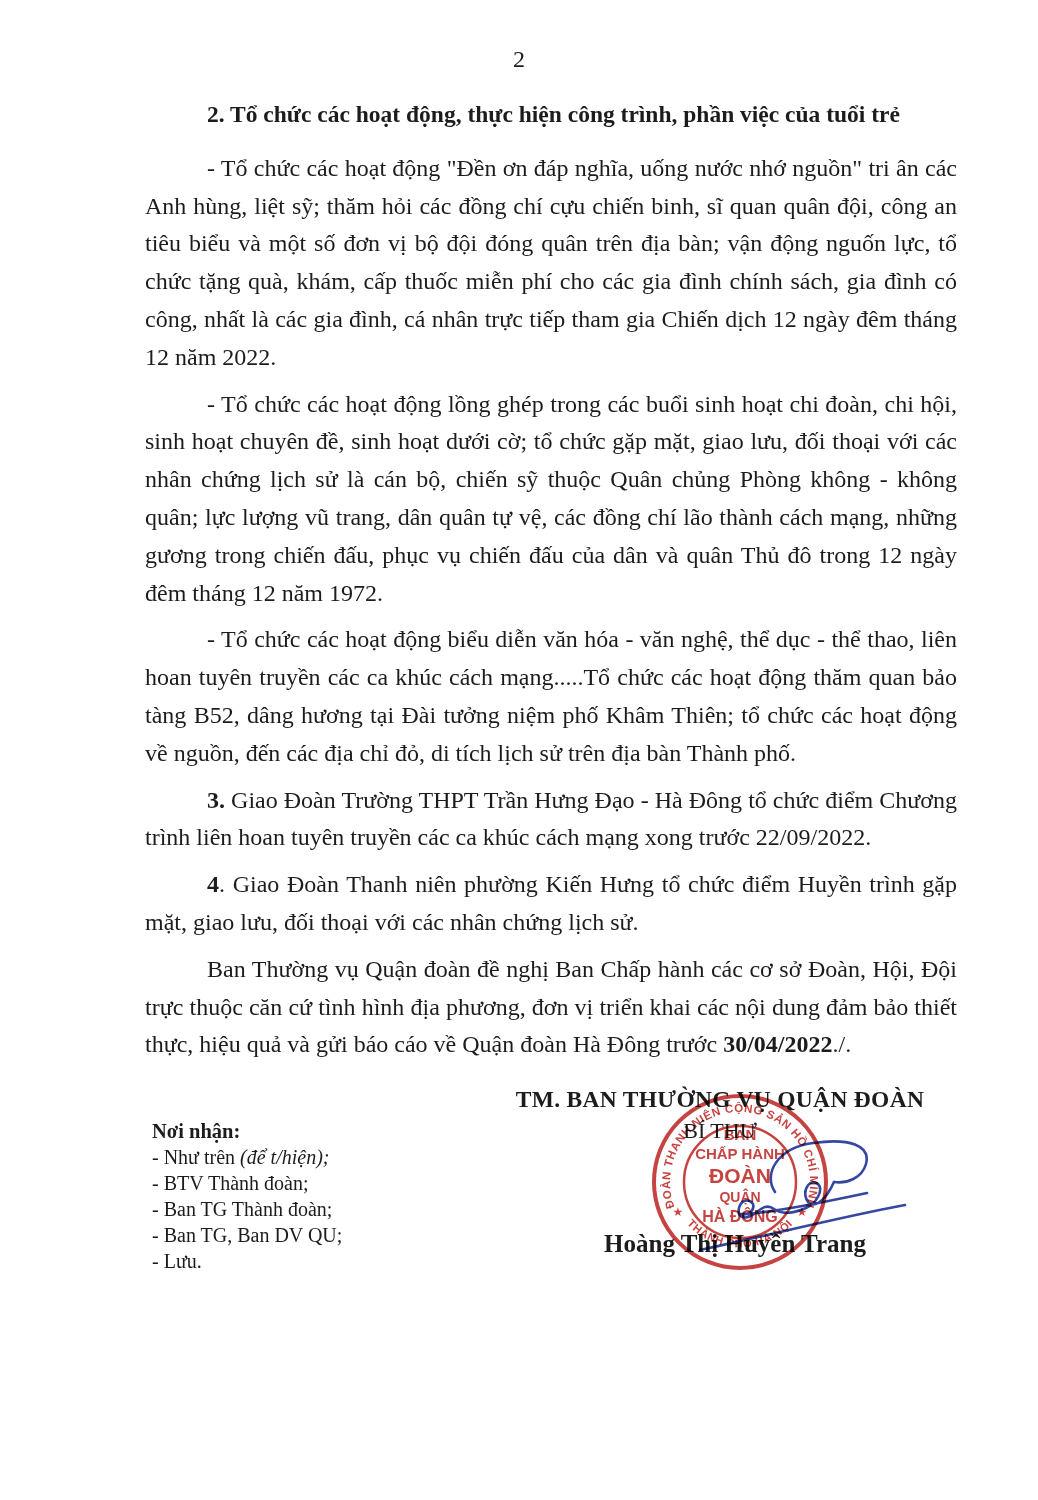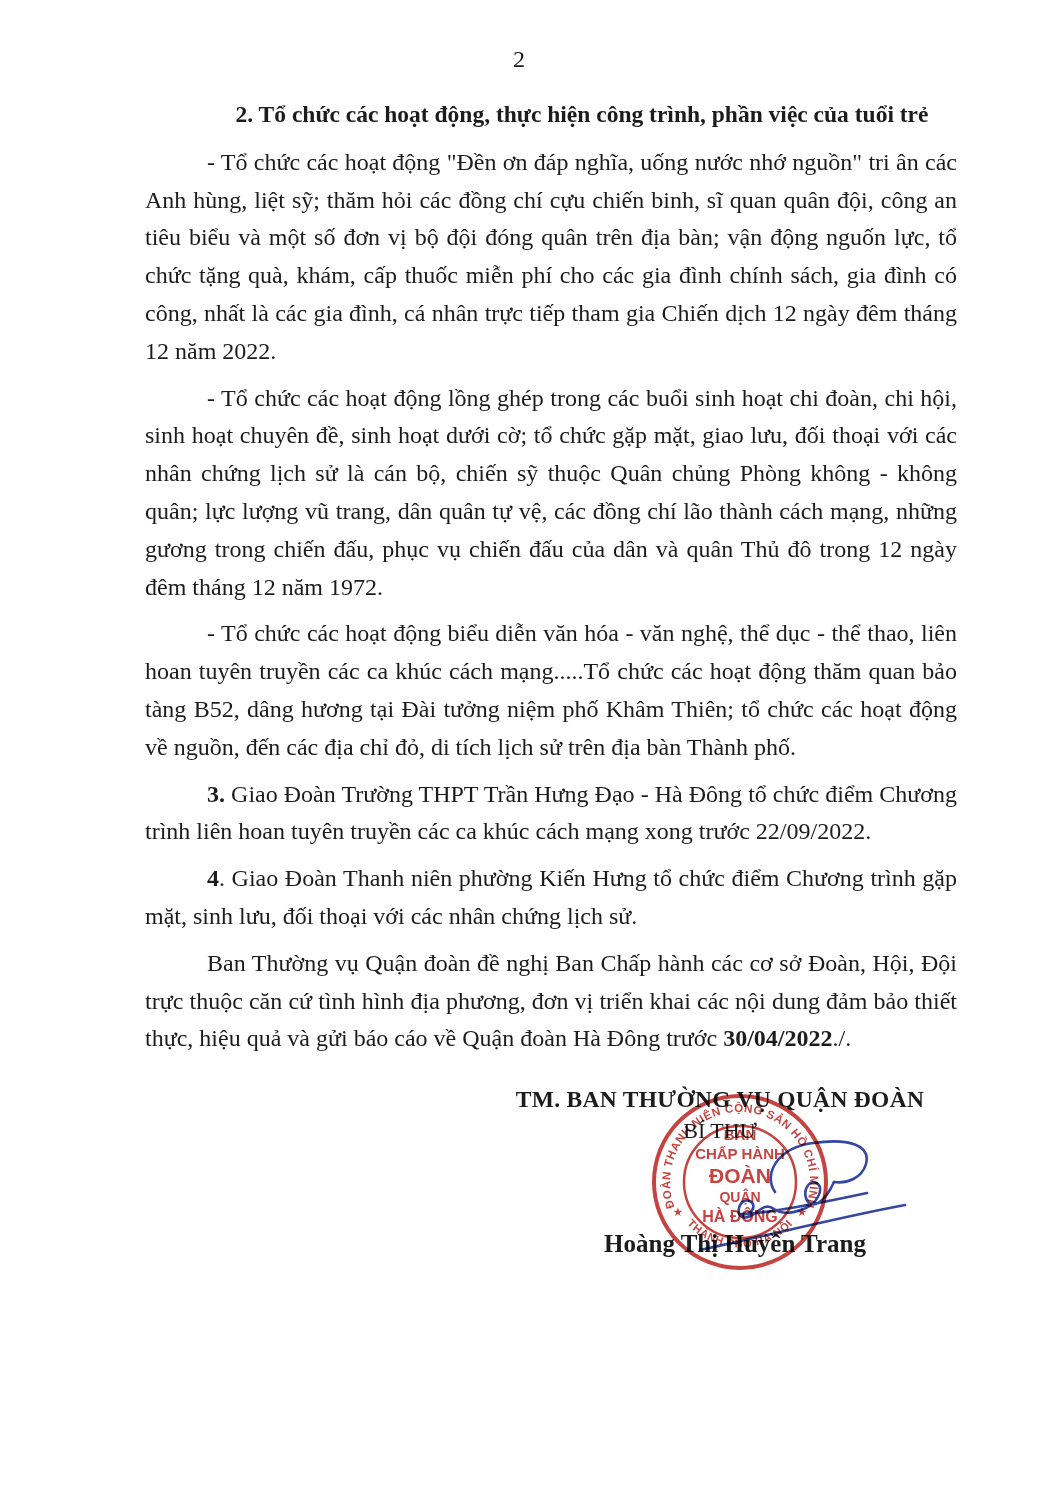--- a/index.html
+++ b/index.html
@@ -15,21 +15,21 @@
   .page-number {
     position:absolute; top:46px; left:0; right:0;
     text-align:center; font-size:24px;
   }
   .content {
     position:absolute; left:145px; top:96px; width:812px;
     font-size:24px; line-height:37.8px; text-align:justify;
   }
   .heading {
     font-weight:bold; font-size:23.5px; text-indent:62px;
-    margin:0 0 10px 0; text-align:center; white-space:nowrap;
+    margin:0 0 16px 0; text-align:left; white-space:nowrap;
   }
   .content p { margin:4px 0 9px 0; text-indent:62px; }
   .b { font-weight:bold; }
   .recipients {
     position:absolute; left:152px; top:1118px;
     font-size:20px; line-height:26px;
   }
   .recipients .label { font-weight:bold; font-size:20.5px; }
   .recipients .note { font-style:italic; }
   .sig-block {
@@ -70,25 +70,33 @@
     <div class="heading">2. Tổ chức các hoạt động, thực hiện công trình, phần việc của tuổi trẻ</div>
 
     <p><span>- Tổ chức các hoạt động "Đền ơn đáp nghĩa, uống nước nhớ nguồn" tri ân các Anh hùng, liệt sỹ; thăm hỏi các đồng chí cựu chiến binh, sĩ quan quân đội, công an tiêu biểu và một số đơn vị bộ đội đóng quân trên địa bàn; vận động nguốn lực, tổ chức tặng quà, khám, cấp thuốc miễn phí cho các gia đình chính sách, gia đình có công, nhất là các gia đình, cá nhân trực tiếp tham gia Chiến dịch 12 ngày đêm tháng 12 năm 2022.</span></p>
 
     <p><span>- Tổ chức các hoạt động lồng ghép trong các buổi sinh hoạt chi đoàn, chi hội, sinh hoạt chuyên đề, sinh hoạt dưới cờ; tổ chức gặp mặt, giao lưu, đối thoại với các nhân chứng lịch sử là cán bộ, chiến sỹ thuộc Quân chủng Phòng không - không quân; lực lượng vũ trang, dân quân tự vệ, các đồng chí lão thành cách mạng, những gương trong chiến đấu, phục vụ chiến đấu của dân và quân Thủ đô trong 12 ngày đêm tháng 12 năm 1972.</span></p>
 
     <p><span>- Tổ chức các hoạt động biểu diễn văn hóa - văn nghệ, thể dục - thể thao, liên hoan tuyên truyền các ca khúc cách mạng.....Tổ chức các hoạt động thăm quan bảo tàng B52, dâng hương tại Đài tưởng niệm phố Khâm Thiên; tổ chức các hoạt động về nguồn, đến các địa chỉ đỏ, di tích lịch sử trên địa bàn Thành phố.</span></p>
 
     <p><span class="b">3.</span><span> Giao Đoàn Trường THPT Trần Hưng Đạo - Hà Đông tổ chức điểm Chương trình liên hoan tuyên truyền các ca khúc cách mạng xong trước 22/09/2022.</span></p>
 
-    <p><span class="b">4</span><span>. Giao Đoàn Thanh niên phường Kiến Hưng tổ chức điểm Chương trình gặp mặt, sinh lưu, đối thoại với các nhân chứng lịch sử.</span></p>
+    <p><span class="b">4</span><span>. Giao Đoàn Thanh niên phường Kiến Hưng tổ chức điểm Huyền trình gặp mặt, giao lưu, đối thoại với các nhân chứng lịch sử.</span></p>
 
     <p><span>Ban Thường vụ Quận đoàn đề nghị Ban Chấp hành các cơ sở Đoàn, Hội, Đội trực thuộc căn cứ tình hình địa phương, đơn vị triển khai các nội dung đảm bảo thiết thực, hiệu quả và gửi báo cáo về Quận đoàn Hà Đông trước </span><span class="b">30/04/2022</span><span>./.</span></p>
   </div>
 
+  <div class="recipients">
+    <div class="label">Nơi nhận:</div>
+    <div><span>- Như trên </span><span class="note">(để t/hiện);</span></div>
+    <div>- BTV Thành đoàn;</div>
+    <div>- Ban TG Thành đoàn;</div>
+    <div>- Ban TG, Ban DV QU;</div>
+    <div>- Lưu.</div>
+  </div>
 
   <div class="sig-block">
     <div class="sig-title">TM. BAN THƯỜNG VỤ QUẬN ĐOÀN</div>
     <div class="sig-role">BÍ THƯ</div>
   </div>
 
   <div class="sig-name">Hoàng Thị Huyền Trang</div>
 
   <svg class="stamp-svg" viewBox="0 0 220 220" xmlns="http://www.w3.org/2000/svg">
     <circle cx="110" cy="110" r="86" fill="none" stroke="#c0332f" stroke-width="4"></circle>

